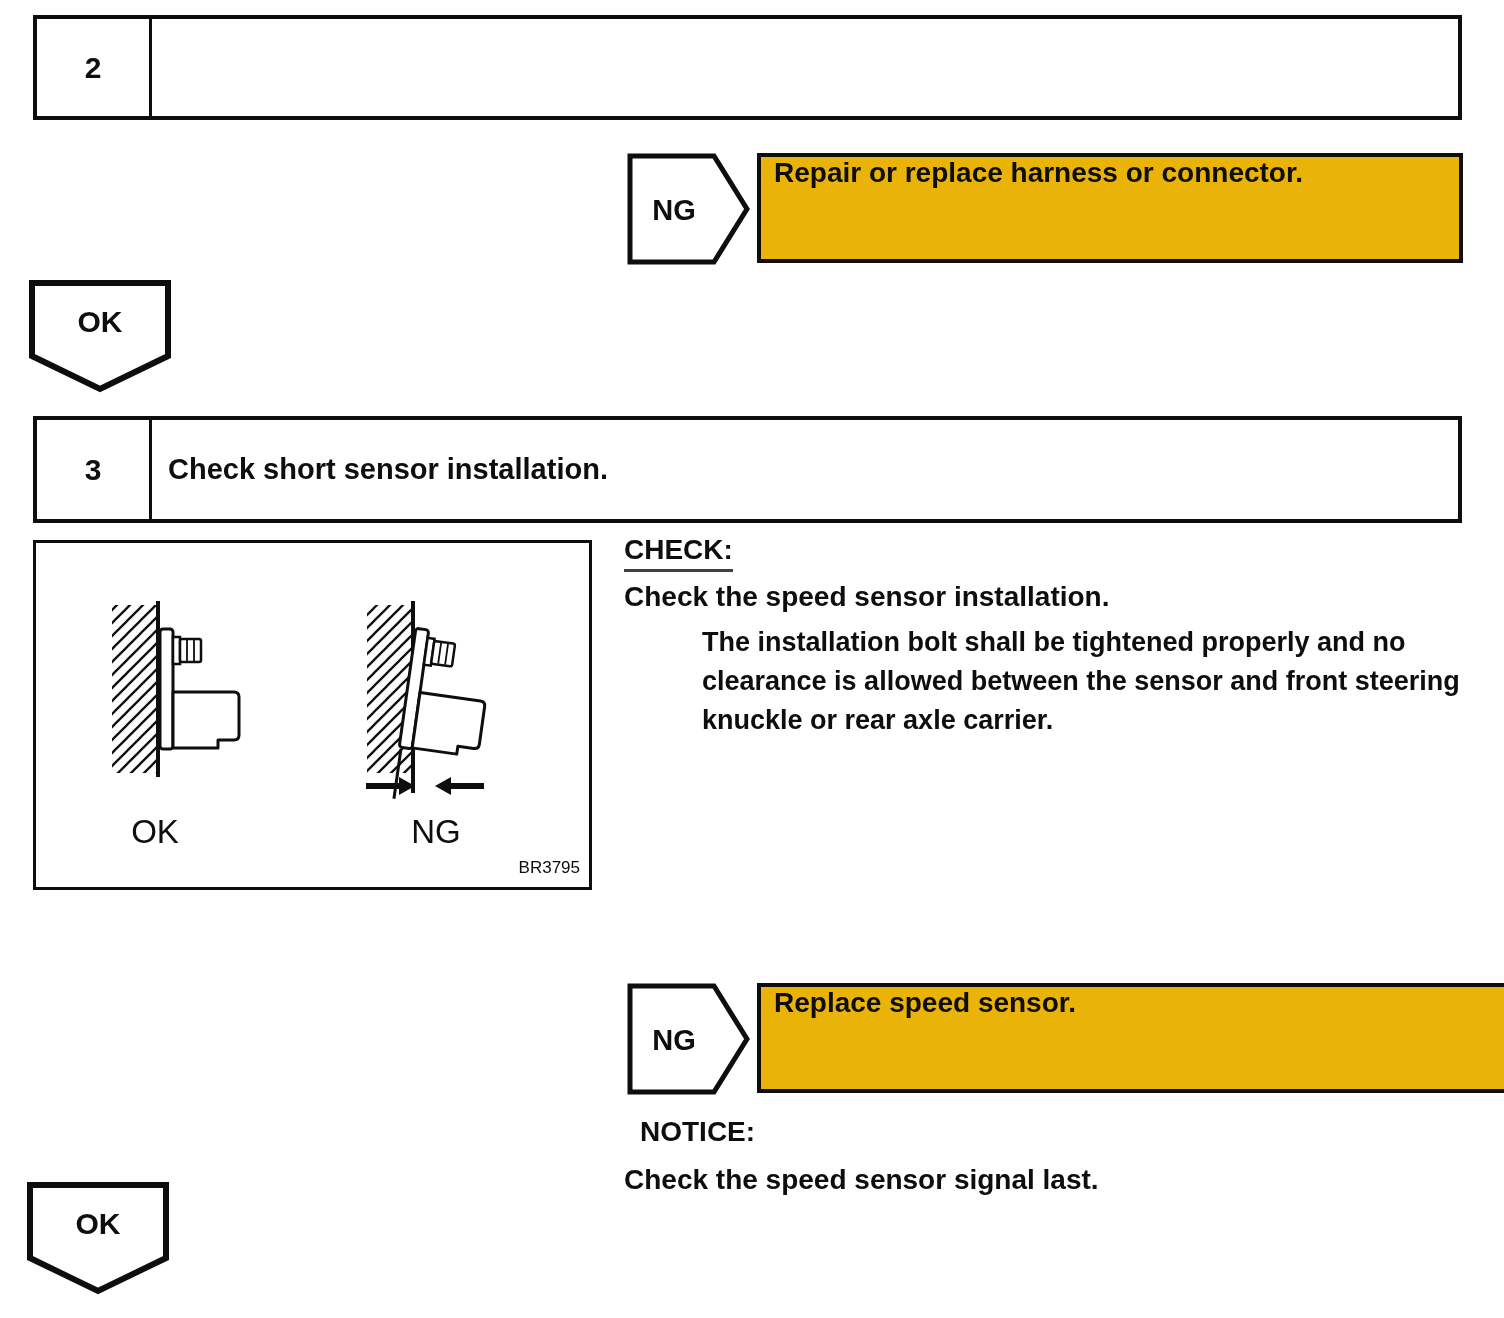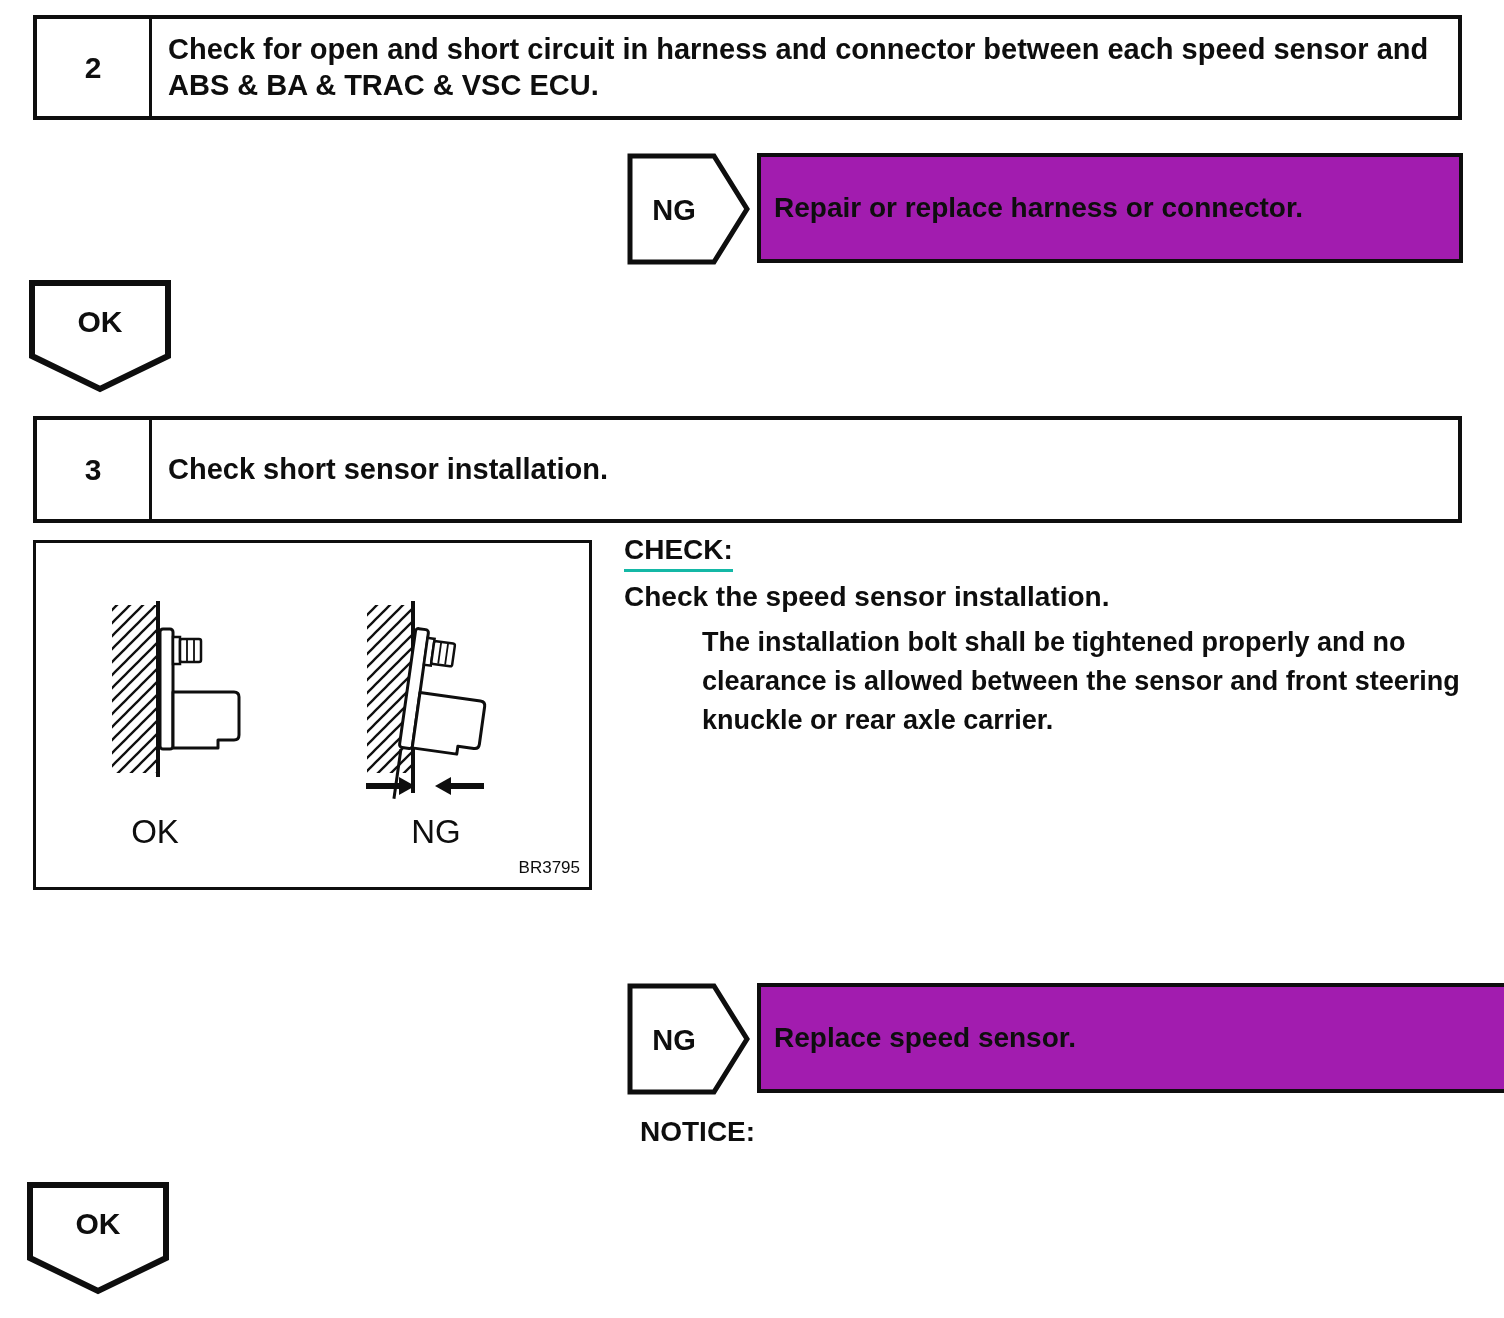--- a/index.html
+++ b/index.html
@@ -19,22 +19,22 @@
   }
   .step-title{
     flex:1;display:flex;align-items:center;
     padding:6px 26px 6px 16px;font-size:29px;font-weight:bold;line-height:1.24;
   }
   #step2{left:33px;top:15px;width:1429px;height:105px;}
   #step3{left:33px;top:416px;width:1429px;height:107px;}
 
   
   .action-box{
-    position:absolute;background:#a21caf;border:4px solid #0e0e0e;box-sizing:border-box;
-    display:flex;align-items:center;padding-left:13px;
+    position:absolute;background:#eab308;border:4px solid #0e0e0e;box-sizing:border-box;
+    display:flex;padding-left:13px;
     font-size:28px;font-weight:bold;
   }
   #ng1-box{left:757px;top:153px;width:706px;height:110px;}
   #ng2-box{left:757px;top:983px;width:768px;height:110px;}
 
   
   .tag{position:absolute;}
   #ng1-tag{left:627px;top:153px;}
   #ng2-tag{left:627px;top:983px;}
   #ok1-tag{left:28px;top:279px;}
@@ -44,39 +44,38 @@
 
   
   #figure-box{
     position:absolute;left:33px;top:540px;width:559px;height:350px;
     border:3px solid #0e0e0e;box-sizing:border-box;background:#fff;
   }
 
   
   #check-section{position:absolute;left:624px;top:534px;width:878px;}
   .heading{font-size:28px;font-weight:bold;margin:0 0 9px 0;}
-  .underline{display:inline-block;border-bottom:3px solid #14b8a6;padding-bottom:3px;}
+  .underline{display:inline-block;border-bottom:3px solid #404040;padding-bottom:3px;}
   .plain-body{font-size:28px;font-weight:bold;margin:0 0 10px 0;}
   .ok-body{
     font-size:27px;font-weight:bold;line-height:1.45;
     margin:4px 0 0 78px;width:812px;
   }
 
   
   #notice{position:absolute;left:624px;top:1100px;width:878px;}
   .notice-body{font-size:28px;font-weight:bold;margin:10px 0 0 0;}
 </style>
 </head>
 <body>
 
 <div class="page">
 
   <div class="step-box" id="step2">
     <div class="step-num">2</div>
-    <div class="step-title">Check for open and short circuit in harness and connector between each speed sensor and ABS &amp; BA &amp; TRAC &amp; VSC ECU.</div>
   </div>
 
   <svg class="tag" id="ng1-tag" width="124" height="112" viewBox="0 0 124 112">
     <polygon points="3,3 87,3 120,56 87,109 3,109" fill="#ffffff" stroke="#0e0e0e" stroke-width="5"></polygon>
     <text x="47" y="67" text-anchor="middle" font-size="29">NG</text>
   </svg>
   <div class="action-box" id="ng1-box">
     <span>Repair or replace harness or connector.</span>
   </div>
 
@@ -148,20 +147,21 @@
   <svg class="tag" id="ng2-tag" width="124" height="112" viewBox="0 0 124 112">
     <polygon points="3,3 87,3 120,56 87,109 3,109" fill="#ffffff" stroke="#0e0e0e" stroke-width="5"></polygon>
     <text x="47" y="67" text-anchor="middle" font-size="29">NG</text>
   </svg>
   <div class="action-box" id="ng2-box">
     <span>Replace speed sensor.</span>
   </div>
 
   <div id="notice">
     <div class="heading" style="margin:16px;">NOTICE:</div>
+    <p class="notice-body">Check the speed sensor signal last.</p>
   </div>
 
   <svg class="tag" id="ok2-tag" width="144" height="114" viewBox="0 0 144 114">
     <polygon points="4,4 140,4 140,77 72,110 4,77" fill="#ffffff" stroke="#0e0e0e" stroke-width="6"></polygon>
     <text x="72" y="53" text-anchor="middle" font-size="30">OK</text>
   </svg>
 
 </div>
 
 </body></html>

